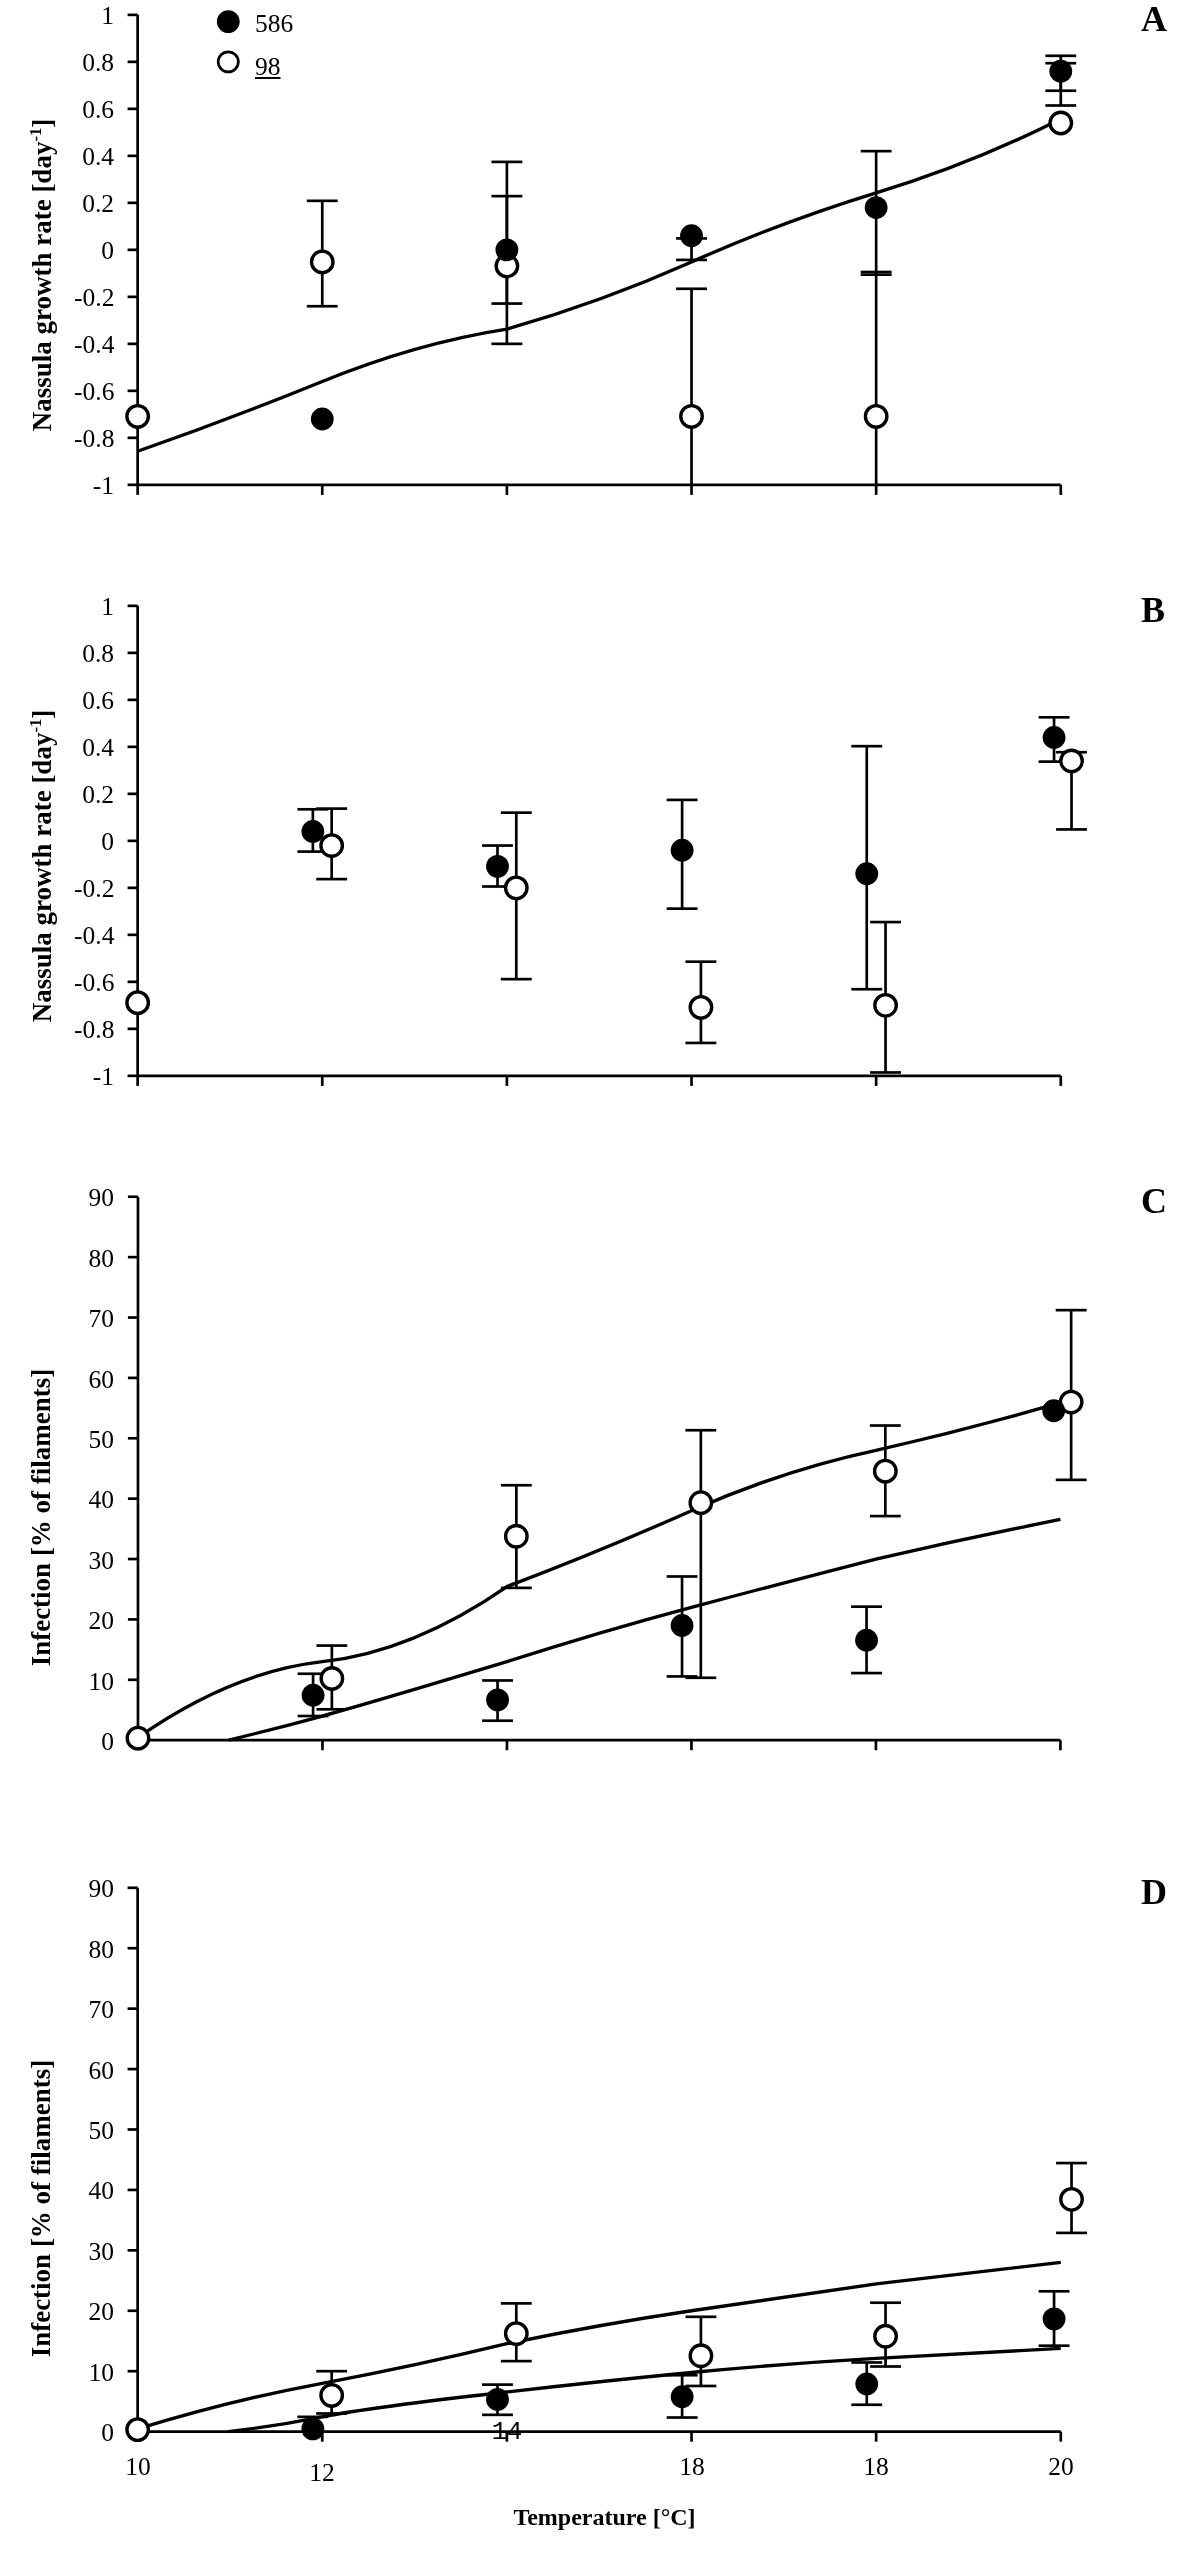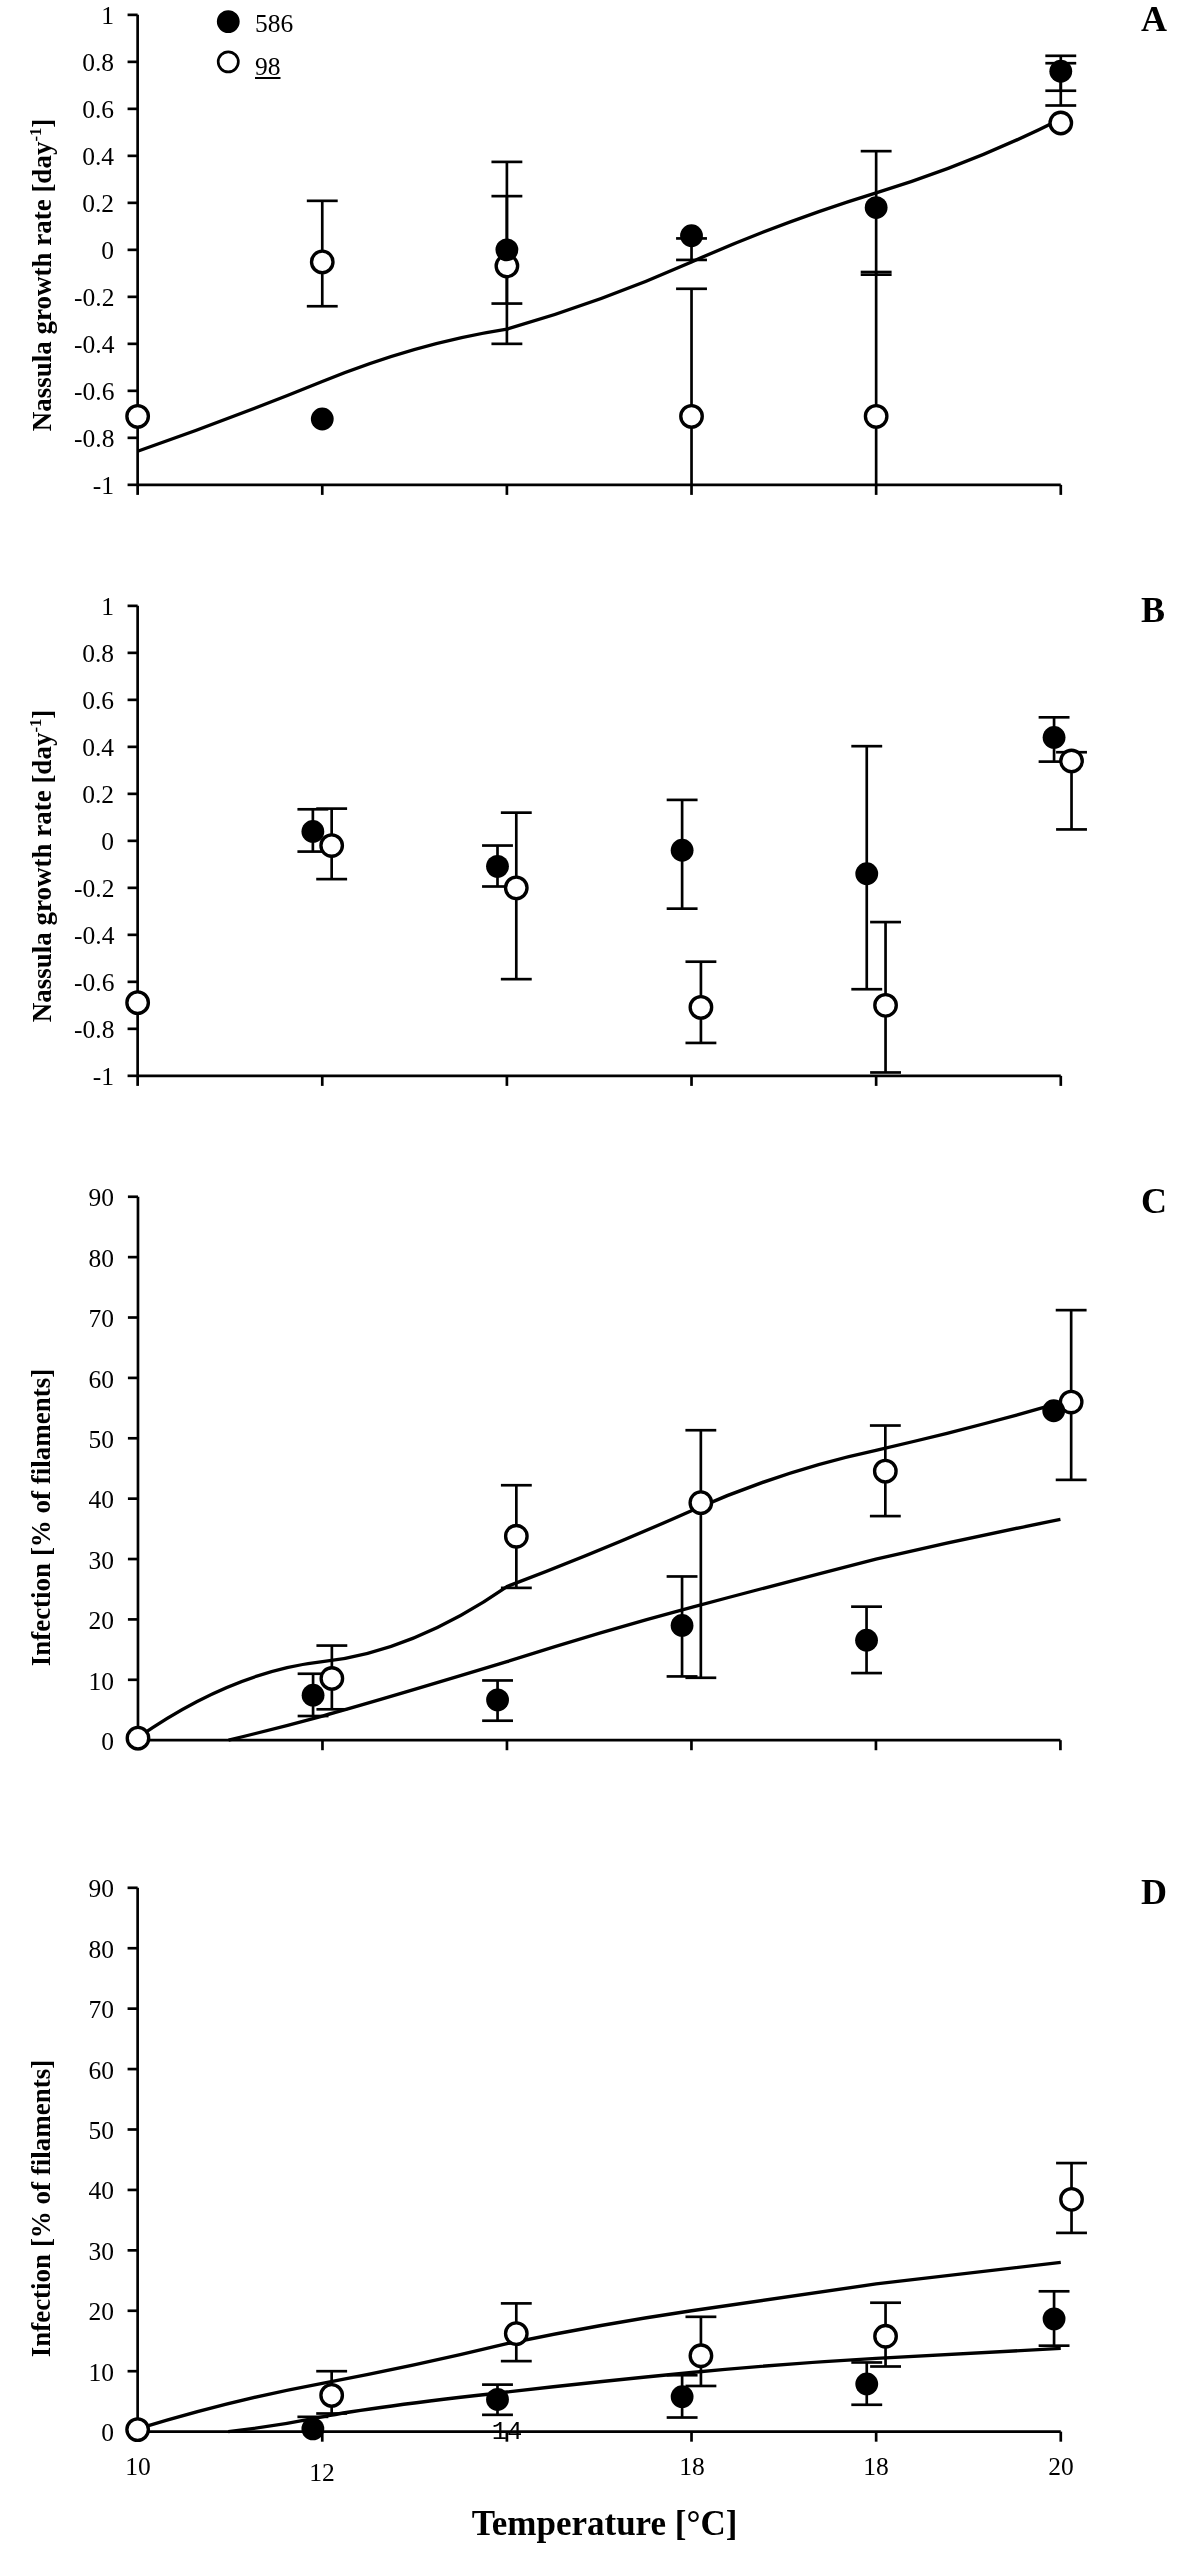--- a/index.html
+++ b/index.html
@@ -38,21 +38,21 @@
     font-size: 27px;
     font-family: "Liberation Serif", serif;
     transform-origin: 0 0;
     transform: rotate(-90deg);
     white-space: nowrap;
     text-align: center;
   }
   .xlabel {
     position: absolute;
     font-weight: bold;
-    font-size: 35px;
+    font-size: 24px;
     font-family: "Liberation Serif", serif;
     white-space: nowrap;
   }
   .ytick {
     position: absolute;
     font-size: 25.5px;
     font-family: "Liberation Serif", serif;
     text-align: right;
     white-space: nowrap;
   }

